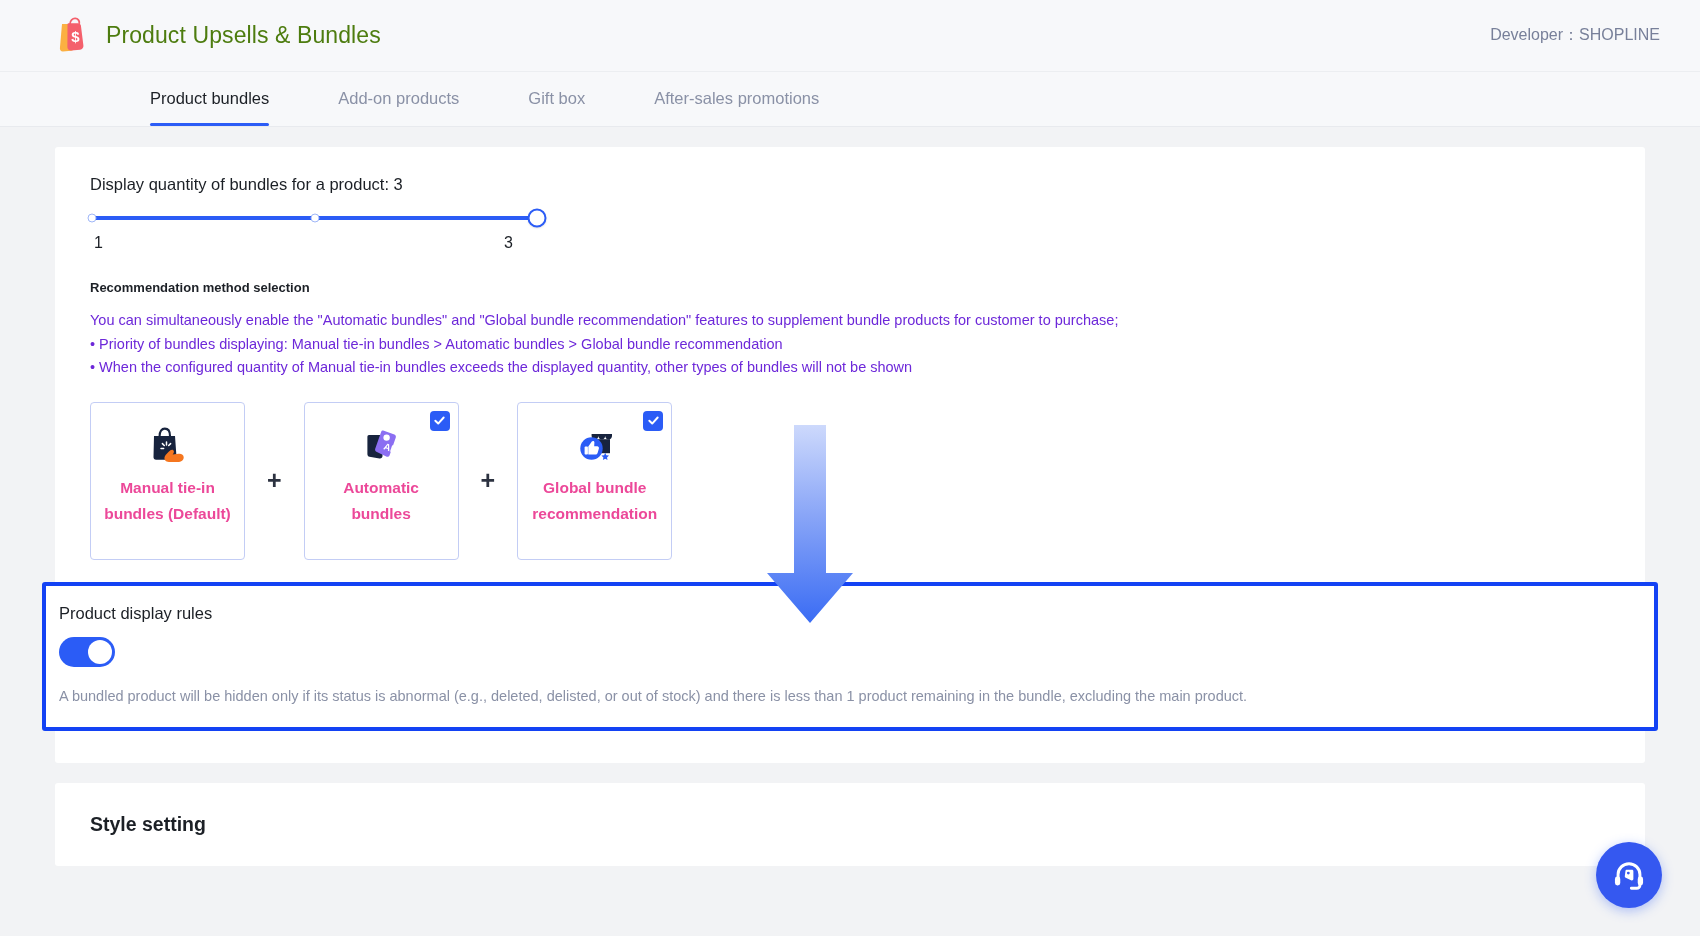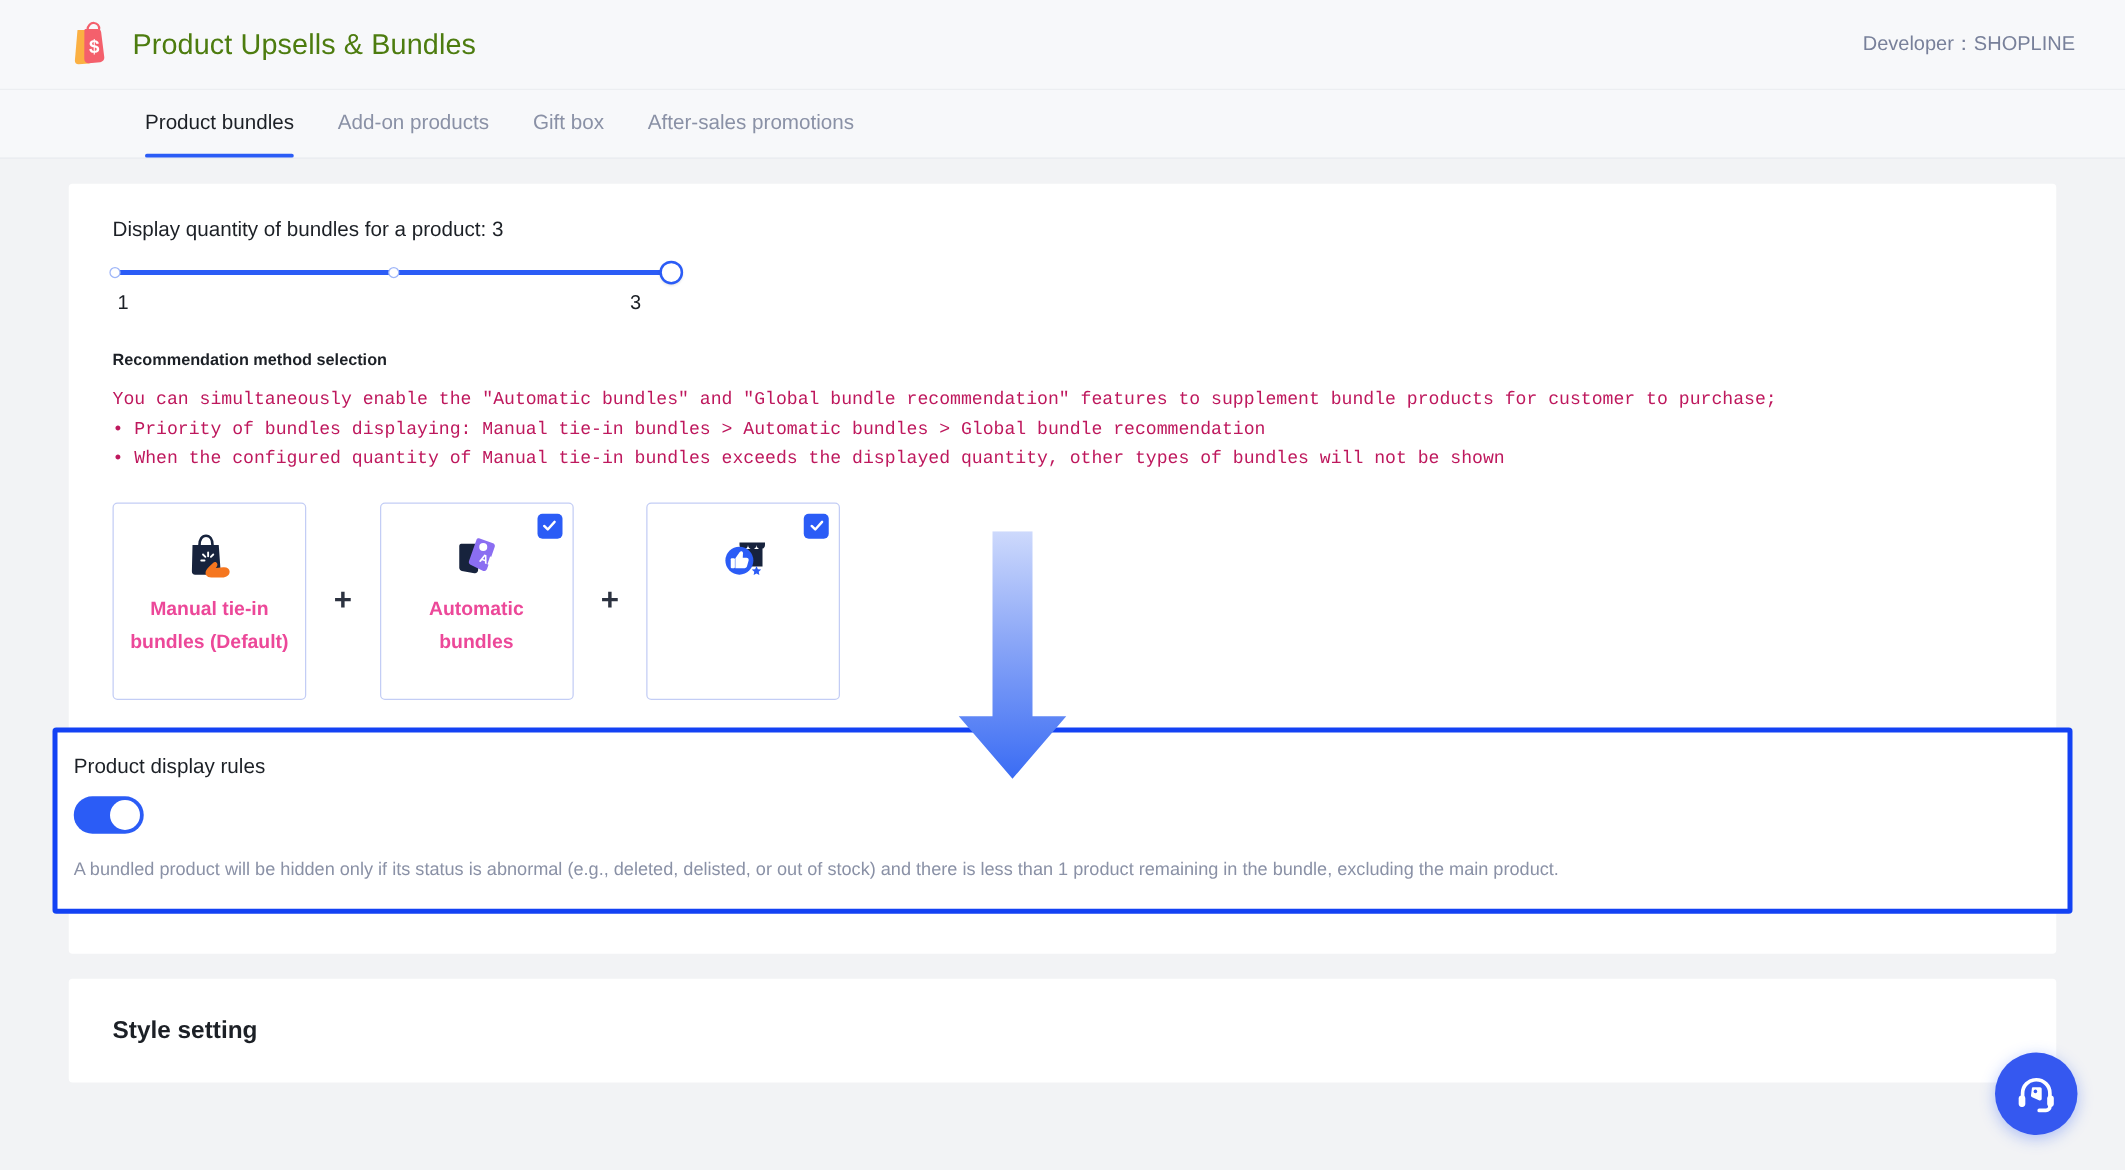--- a/index.html
+++ b/index.html
@@ -53,20 +53,21 @@
   .tab {
     display: flex;
     align-items: center;
     font-size: 16.5px;
     color: #8a91a6;
     padding: 0 0 2px 0;
     margin-right: 35px;
     position: relative;
     cursor: pointer;
     white-space: nowrap;
+    margin-left: 34px;
   }
   .tab.active { color: #1c2026; font-weight: normal; }
   .tab.active::after {
     content: "";
     position: absolute;
     left: 0; right: 0; bottom: 0;
     height: 3px;
     background: #2b5cf6;
     border-radius: 2px;
   }
@@ -138,24 +139,23 @@
 
   
   .section-title {
     font-size: 13px;
     font-weight: bold;
     color: #1c2026;
     margin: 28px 0 14px 0;
   }
   .desc {
     font-size: 14.5px;
-    color: #be185d;
+    color: #6d28d9;
     line-height: 23.5px;
     margin: 0;
-    font-family: Liberation Mono, monospace;
   }
 
   .method-row {
     display: flex;
     align-items: center;
     margin-top: 22px;
   }
   .method-card {
     width: 155px;
     height: 158px;
@@ -368,20 +368,21 @@
           <div class="m-icon">
             <svg viewBox="0 0 46 46" width="46" height="46">
               <path d="M22 13 H40 L40 15 C40 17 38.5 18.4 36.6 18.4 C34.7 18.4 33.2 17 33.2 15 C33.2 17 31.7 18.4 29.8 18.4 C27.9 18.4 26.4 17 26.4 15 C26.4 17 24.9 18.4 23 18.4 C21.1 18.4 19.6 17 19.6 15 L19.6 13 Z" fill="#17233d"></path>
               <rect x="22.5" y="18.2" width="15.5" height="14" fill="#17233d"></rect>
               <circle cx="19.5" cy="27.5" r="11.2" fill="#2b5cf6"></circle>
               <path d="M16.3 25.6 L19.8 20.6 C20.6 19.5 22.3 19.9 22.4 21.3 L22.2 25.2 L25.2 25.2 C26.4 25.2 27.2 26.3 26.9 27.4 L25.6 32 C25.4 32.9 24.6 33.5 23.7 33.5 L16.3 33.5 Z" fill="#ffffff"></path>
               <rect x="12.6" y="25.6" width="3.3" height="7.9" rx="0.8" fill="#ffffff"></rect>
               <path d="M33.2 31.8 L34.3 34.3 L37 34.6 L35 36.4 L35.5 39 L33.2 37.7 L30.9 39 L31.4 36.4 L29.4 34.6 L32.1 34.3 Z" fill="#2b5cf6"></path>
             </svg>
           </div>
+          <div class="m-label">Global bundle recommendation</div>
         </div>
 
       </div>
 
       <div class="highlight-box">
         <div class="pdr-title">Product display rules</div>
         <div class="toggle">
           <div class="knob"></div>
         </div>
         <div class="pdr-desc">A bundled product will be hidden only if its status is abnormal (e.g., deleted, delisted, or out of stock) and there is less than 1 product remaining in the bundle, excluding the main product.</div>

